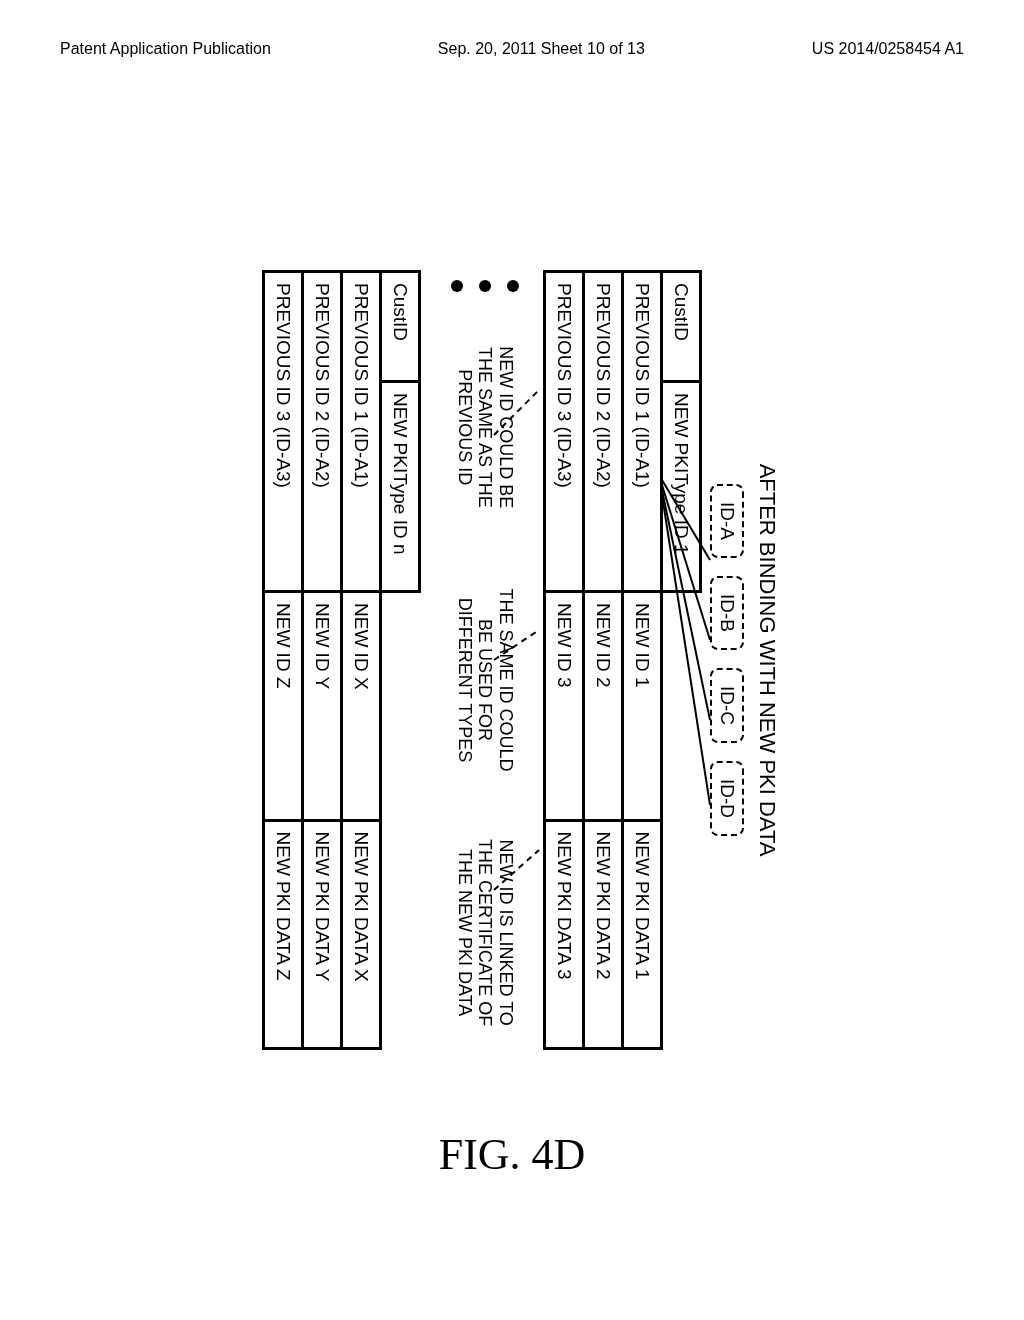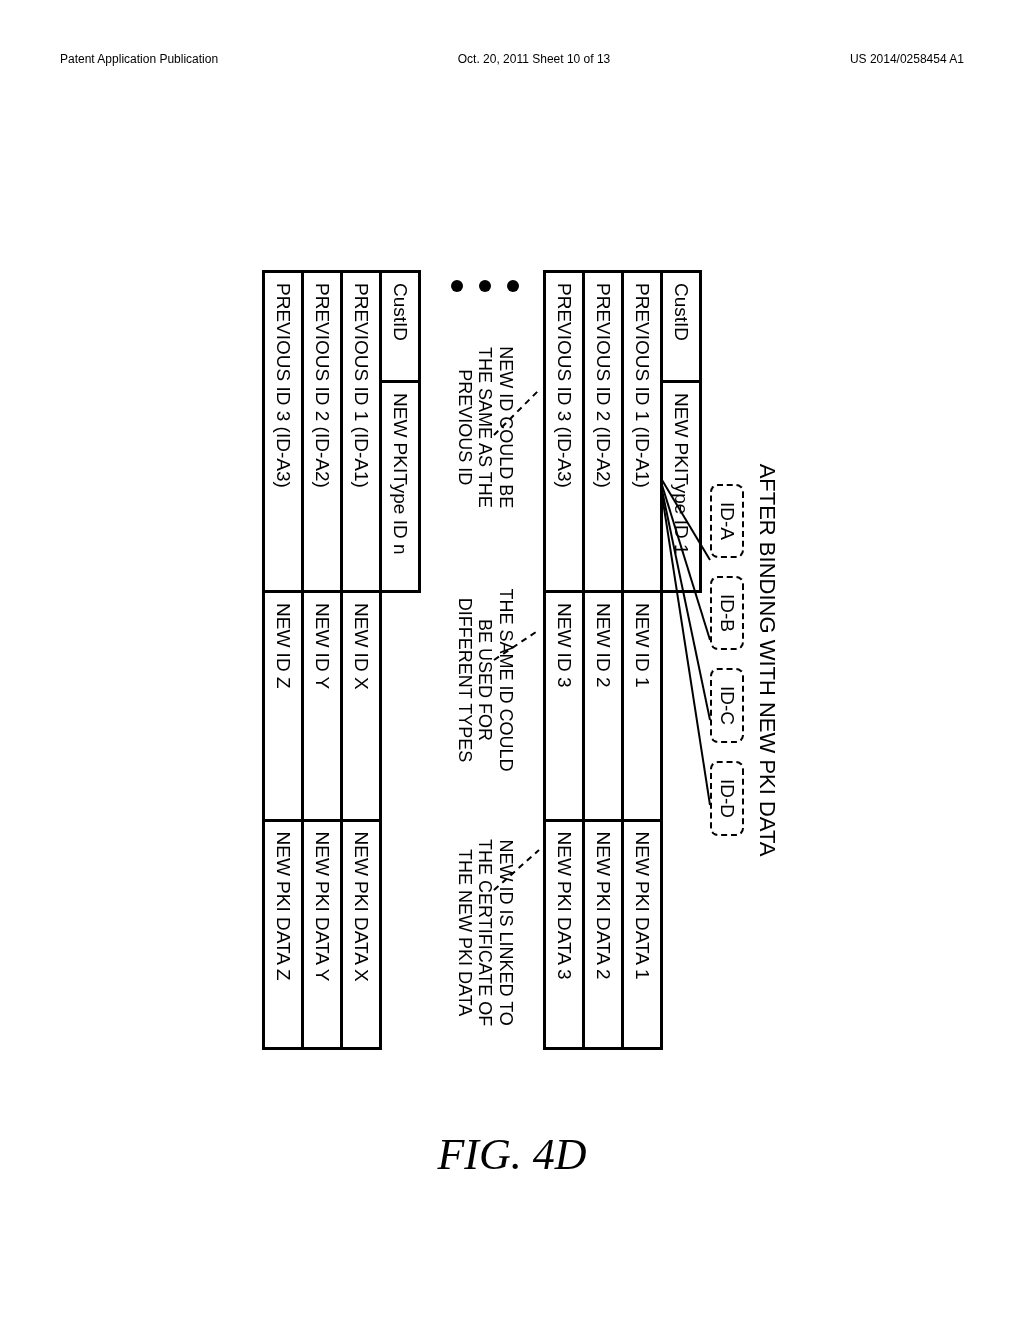--- a/index.html
+++ b/index.html
@@ -13,22 +13,21 @@
     position: relative;
   }
   .page-header {
     position: absolute;
     top: 40px;
     left: 0;
     width: 100%;
     padding: 0 60px;
     display: flex;
     justify-content: space-between;
-    font-size: 12px;
-    margin-top: 12px;
+    font-size: 16px;
   }
   .rotated-stage {
     position: absolute;
     top: 660px;
     left: 512px;
     transform: translate(-50%, -50%) rotate(90deg);
     transform-origin: center center;
     width: 900px;
   }
   .diagram-title {
@@ -92,37 +91,36 @@
     font-size: 18px;
     text-align: center;
     line-height: 1.15;
   }
   .figure-label {
     position: absolute;
     left: 50%;
     transform: translateX(-50%);
     bottom: 140px;
     font-family: "Times New Roman", serif;
-    font-style: italic;
     font-size: 44px;
   }
   svg.connectors {
     position: absolute;
     top: 0; left: 0;
     width: 900px;
     height: 200px;
     pointer-events: none;
   }
 </style>
 </head>
 <body>
 
 <div class="page-header">
   <span>Patent Application Publication</span>
-  <span>Oct. 20, 2011  Sheet 10 of 13</span>
+  <span>Sep. 20, 2011  Sheet 10 of 13</span>
   <span>US 2014/0258454 A1</span>
 </div>
 
 <div class="rotated-stage">
 
   <div class="diagram-title">AFTER BINDING WITH NEW PKI DATA</div>
 
   <div style="position:relative;">
     <div class="tabs-row">
       <div class="tab">ID-A</div>

